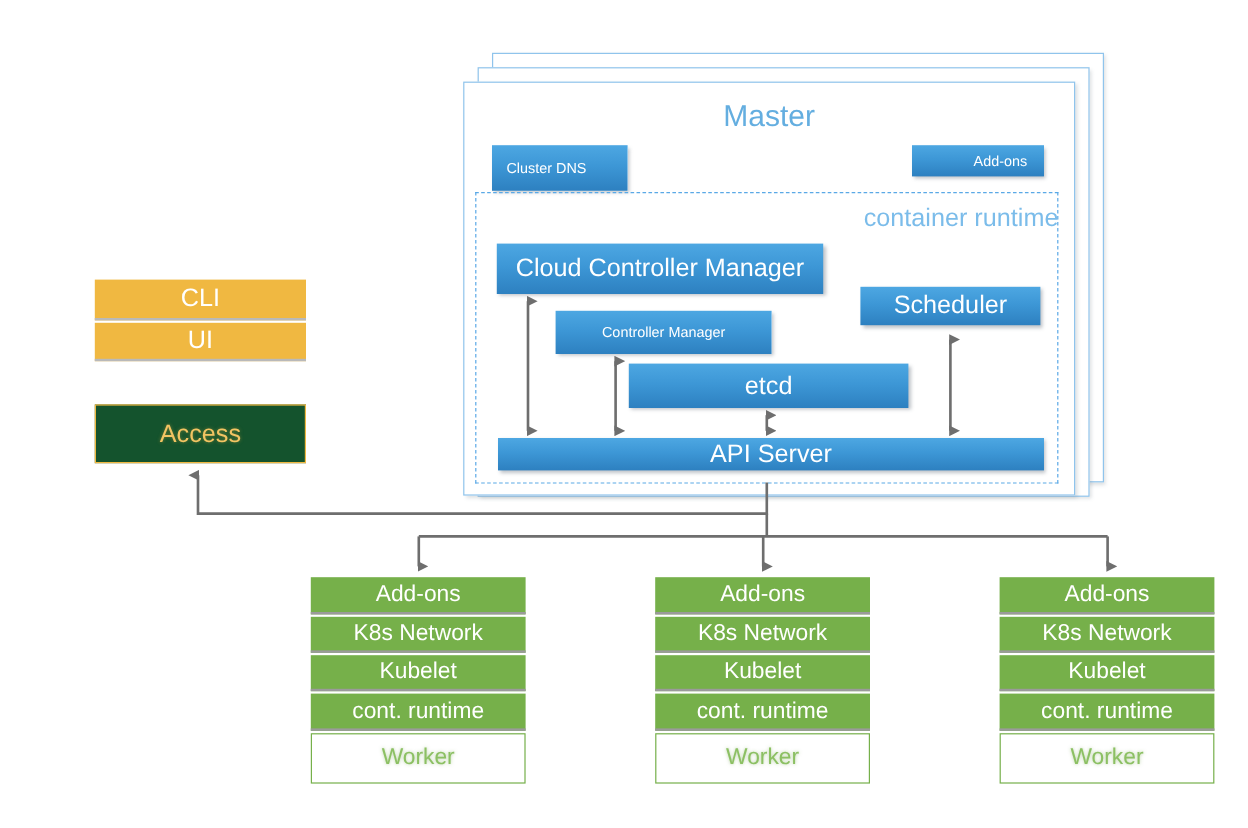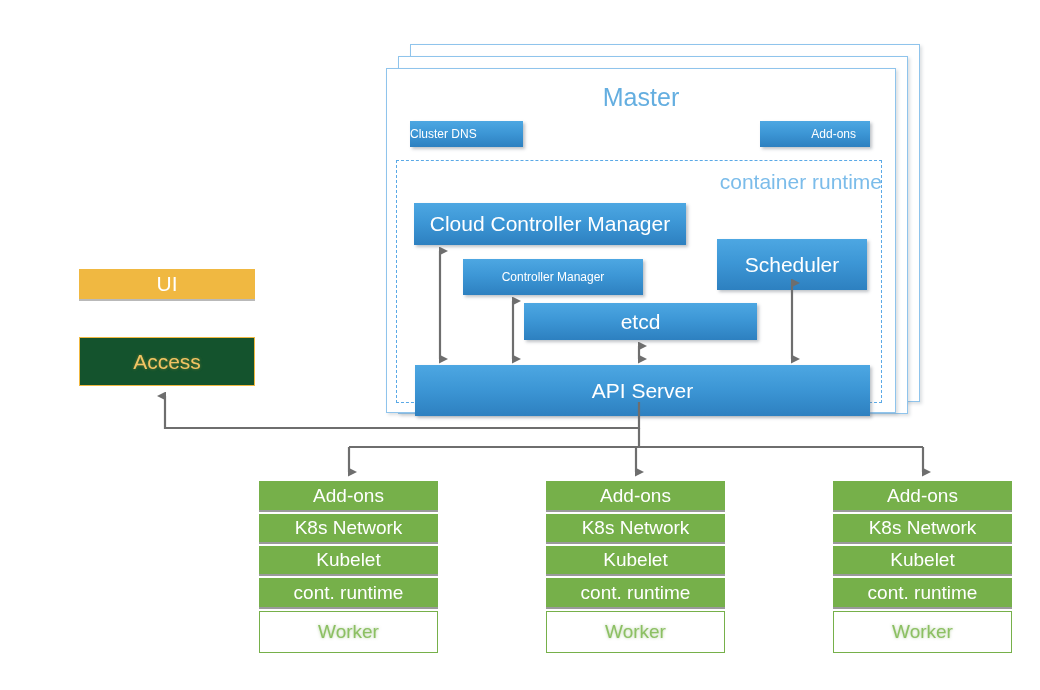--- a/index.html
+++ b/index.html
@@ -114,38 +114,39 @@
 <body>
 
 <div id="stage">
 
   <div class="master-card" style="left:410px;top:44px;width:510px;height:358px;"></div>
   <div class="master-card" style="left:398px;top:56px;width:510px;height:358px;"></div>
   <div class="master-card" style="left:386px;top:68px;width:510px;height:345px;"></div>
 
   <div class="master-title" style="left:386px;top:83px;width:510px;">Master</div>
 
-  <div class="chip" style="left:410px;top:121px;width:113px;height:26px;">Cluster DNS</div>
+  <div class="chip" style="left:410px;top:121px;width:113px;height:38px;padding-left:12px;">Cluster DNS</div>
 
   <div class="chip" style="left:760px;top:121px;width:110px;height:26px;justify-content:flex-end;padding-right:14px;">Add-ons</div>
 
   <div class="dashed-box" style="left:396px;top:160px;width:486px;height:243px;"></div>
   <div class="dashed-title" style="left:396px;top:170px;width:486px;">container runtime</div>
 
   <div class="blue-box" style="left:414px;top:203px;width:272px;height:42px;font-size:21px;">Cloud Controller Manager</div>
 
   <div class="blue-box" style="left:463px;top:259px;width:180px;height:36px;font-size:12px;">Controller Manager</div>
 
   <div class="blue-box" style="left:524px;top:303px;width:233px;height:37px;font-size:21px;">etcd</div>
 
-  <div class="blue-box" style="left:717px;top:239px;width:150px;height:51px;font-size:21px;">Scheduler</div>
-
-  <div class="blue-box" style="left:415px;top:365px;width:455px;height:51px;font-size:21px;">API Server</div>
+  <div class="blue-box" style="left:717px;top:239px;width:150px;height:32px;font-size:21px;">Scheduler</div>
+
+  <div class="blue-box" style="left:415px;top:365px;width:455px;height:27px;font-size:21px;">API Server</div>
 
   <div class="stack" style="left:79px;top:233px;width:176px;height:157px;">
+    <div class="bar-orange" style="left:0;top:0;width:176px;height:34px;">CLI</div>
     <div class="bar-orange" style="left:0;top:36px;width:176px;height:32px;">UI</div>
     <div class="foot-orange" style="left:0;top:104px;width:176px;height:49px;">Access</div>
   </div>
 
   <div class="stack" style="left:259px;top:481px;width:179px;height:172px;">
     <div class="bar-green" style="left:0;top:0;width:179px;height:31px;">Add-ons</div>
     <div class="bar-green" style="left:0;top:33px;width:179px;height:30px;">K8s Network</div>
     <div class="bar-green" style="left:0;top:65px;width:179px;height:30px;">Kubelet</div>
     <div class="bar-green" style="left:0;top:97px;width:179px;height:31px;">cont. runtime</div>
     <div class="foot-green" style="left:0;top:130px;width:179px;height:42px;">Worker</div>

